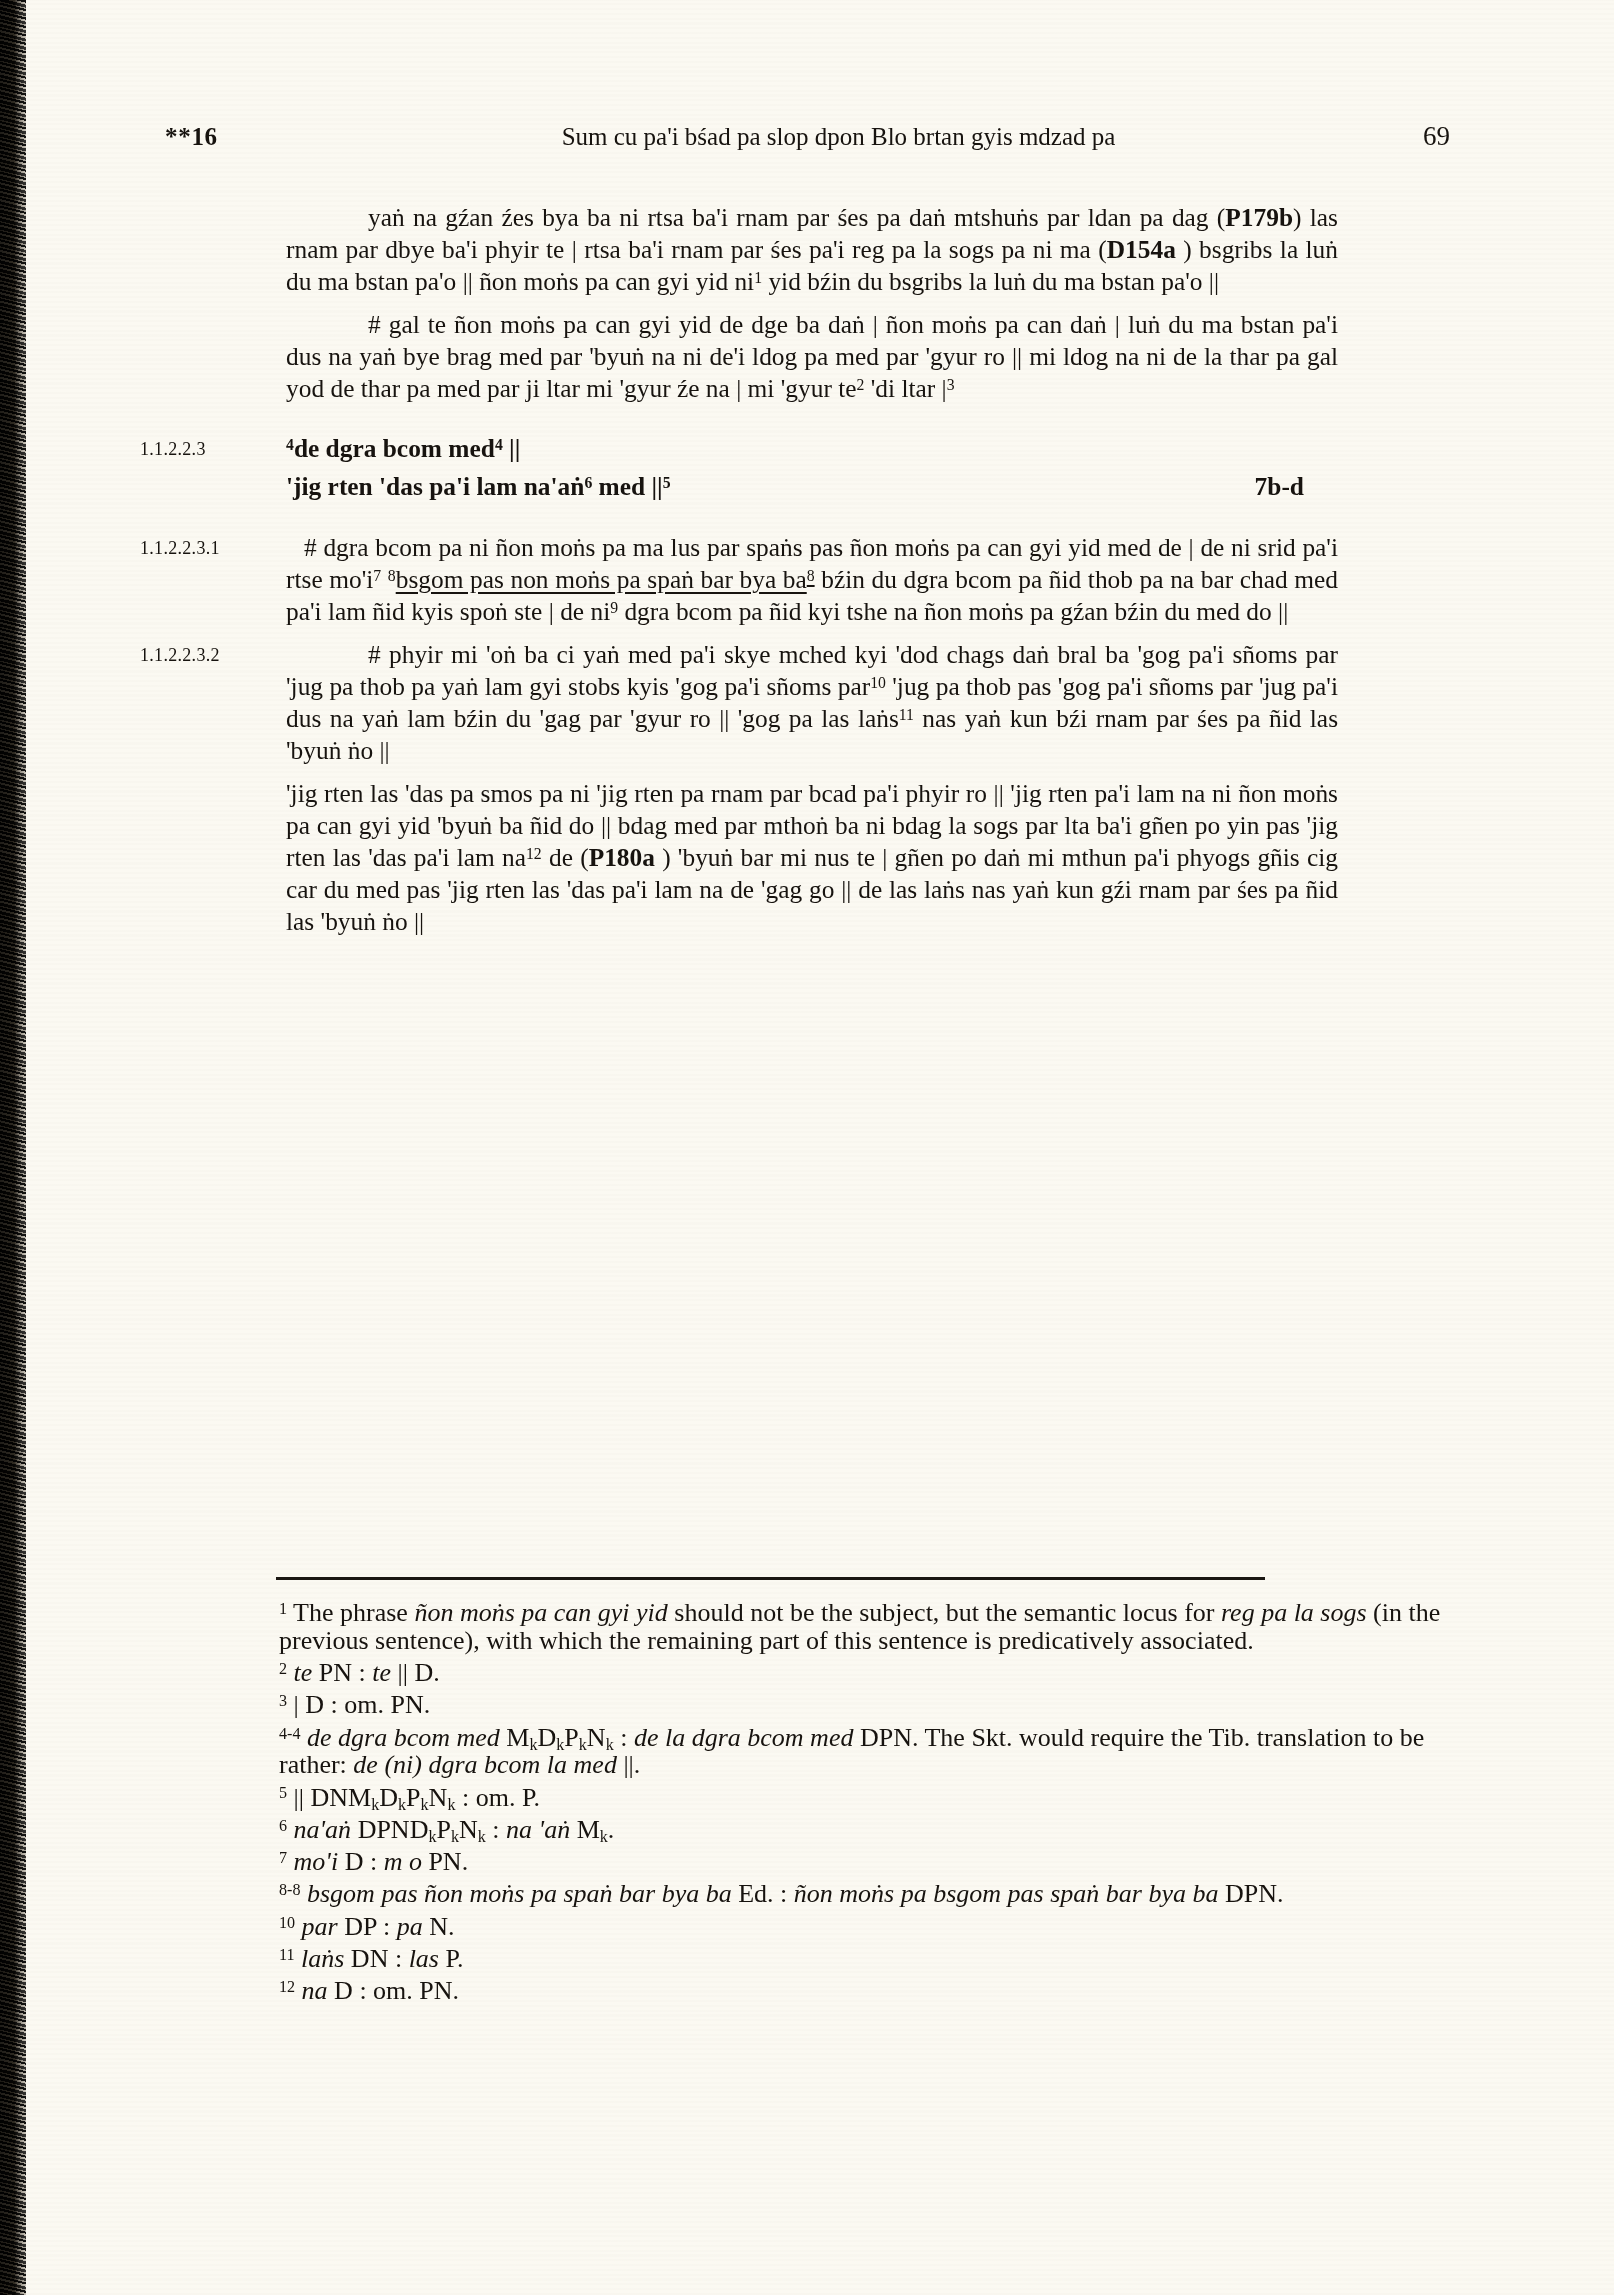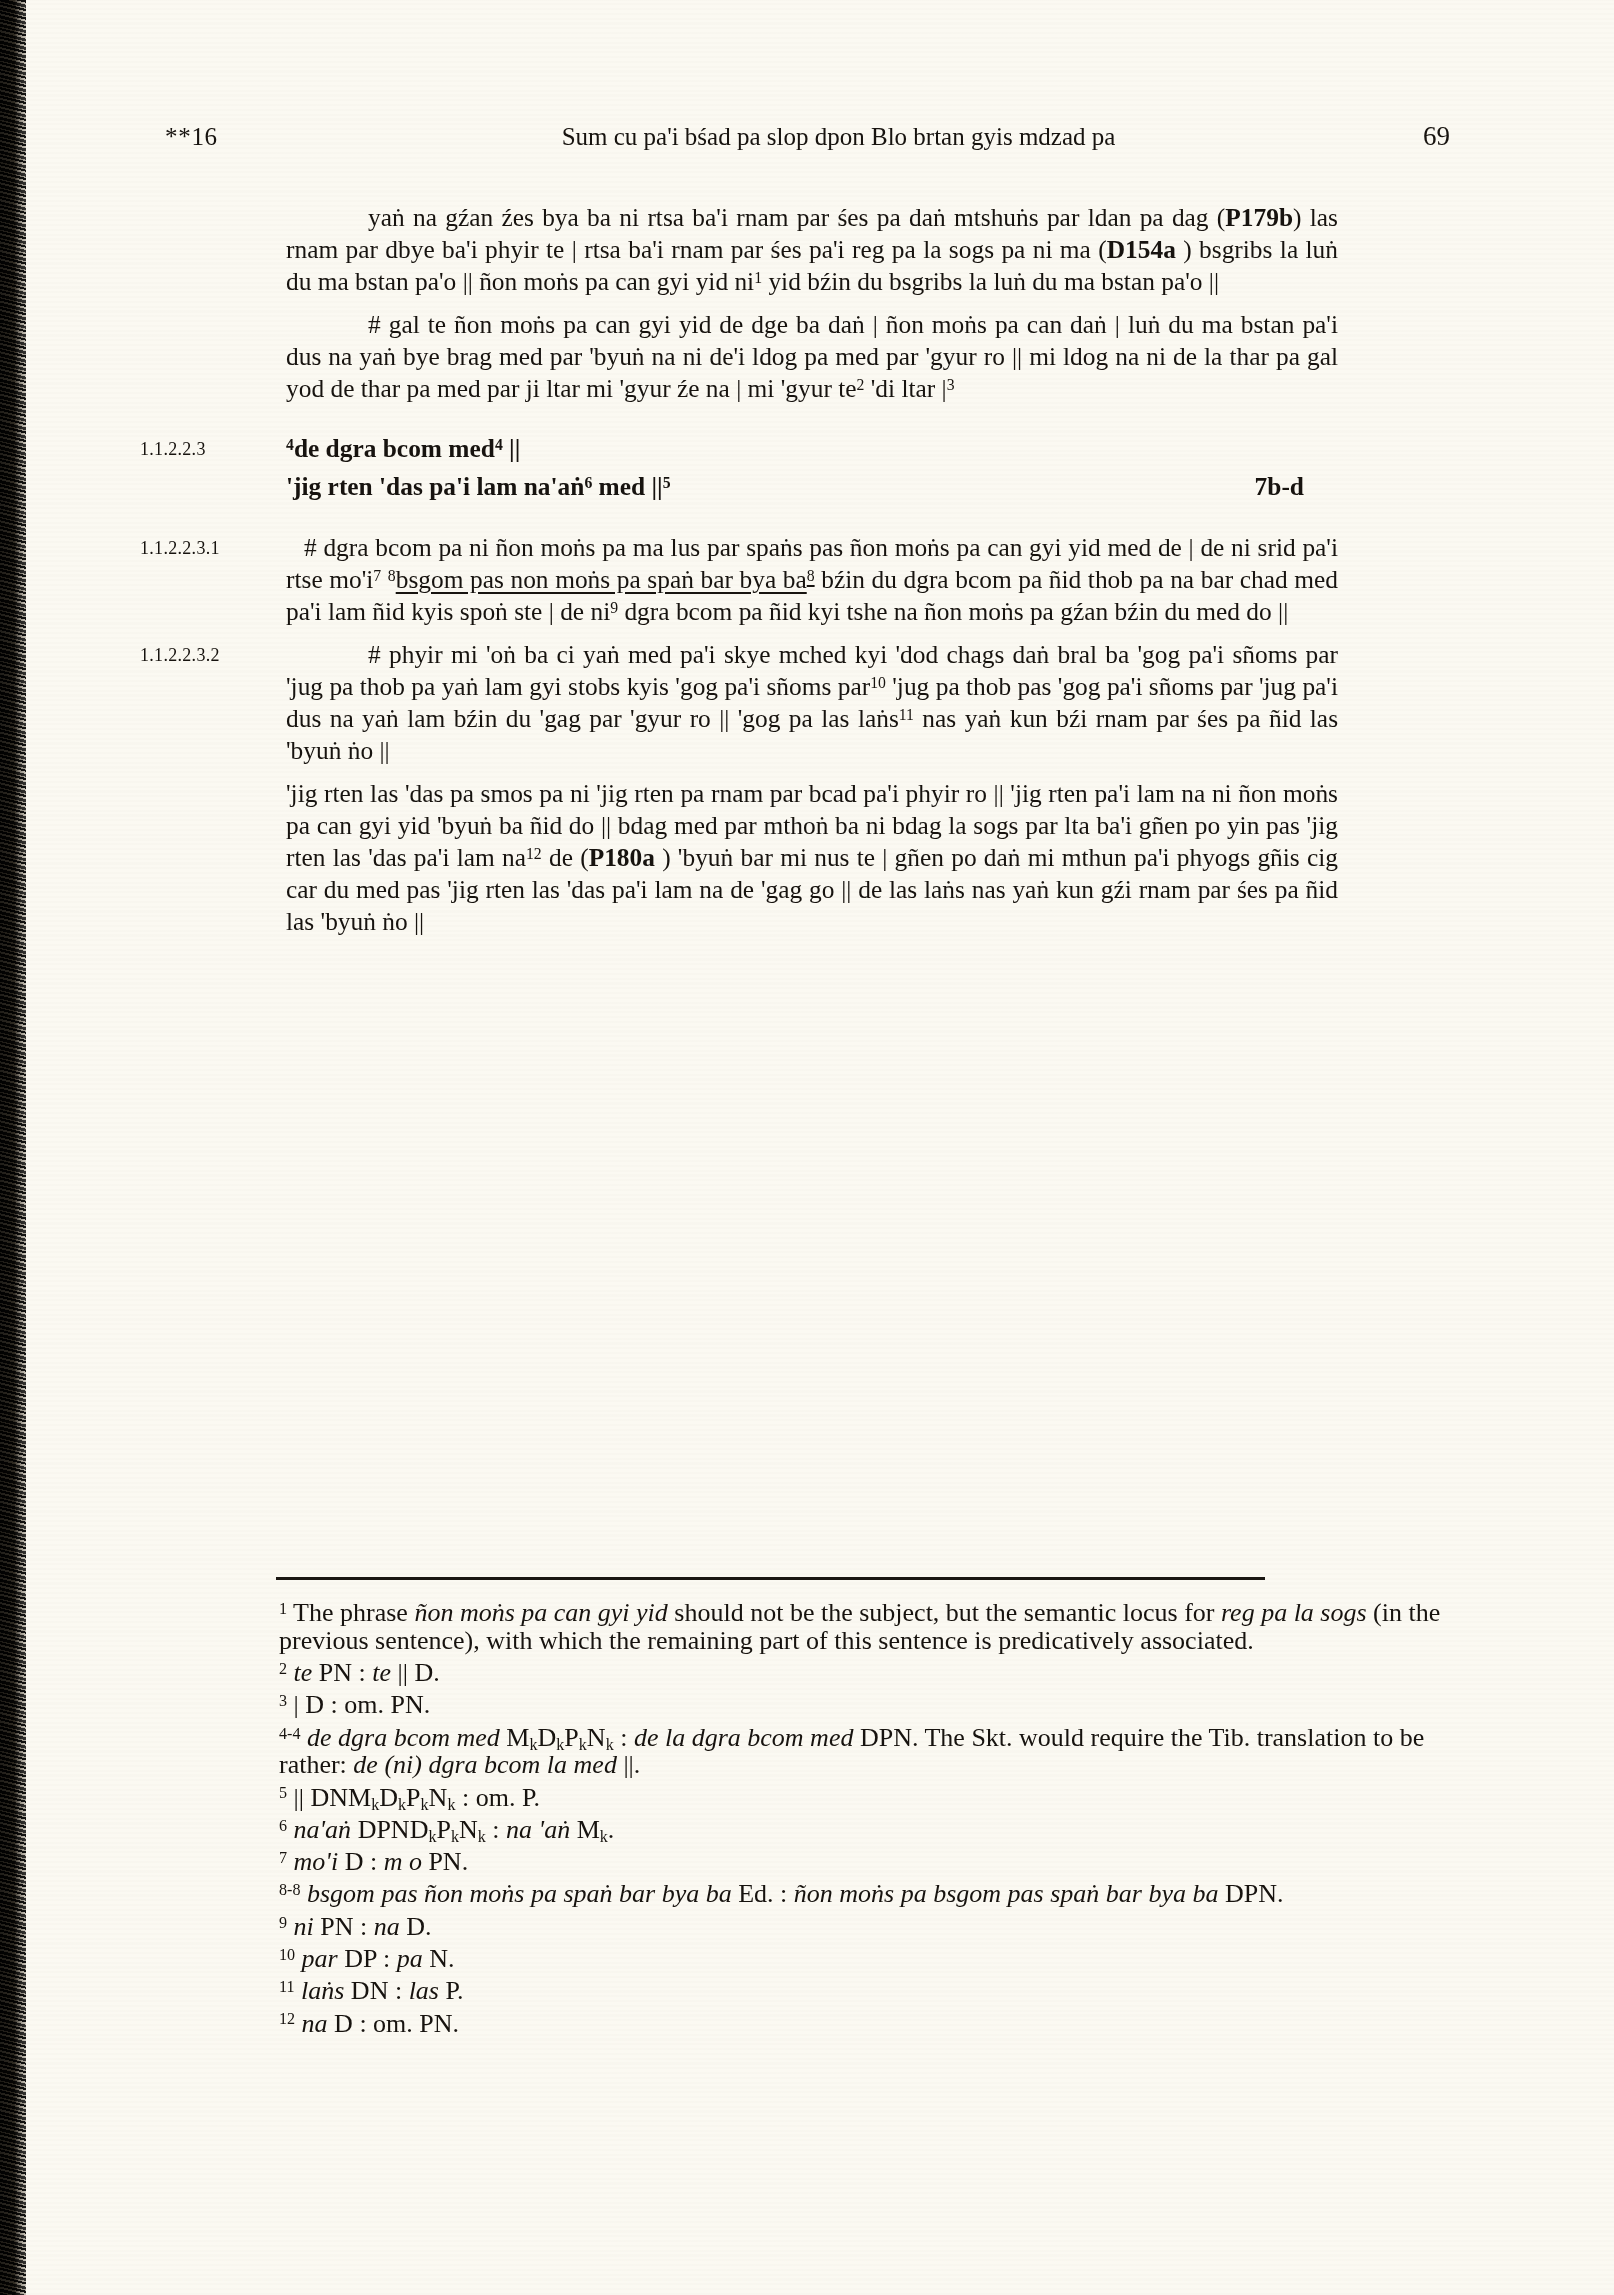--- a/index.html
+++ b/index.html
@@ -16,21 +16,21 @@
     position:absolute;left:0;top:0;width:26px;height:100%;
     background:
       repeating-linear-gradient(14deg, rgba(0,0,0,.92) 0 2.1px, rgba(70,62,50,.35) 2.1px 3.4px, rgba(0,0,0,.78) 3.4px 6.2px, rgba(110,100,84,.25) 6.2px 8.2px),
       linear-gradient(to right,#060605 0,#191610 55%, rgba(70,62,50,.45) 80%, rgba(130,118,98,.12) 100%);
   }
   .running-head{
     position:absolute;top:121px;left:165px;width:1285px;
     display:flex;align-items:baseline;
     font-size:25px;line-height:30px;
   }
-  .folio{width:158px;letter-spacing:0.7px;}
+  .folio{width:158px;letter-spacing:0.7px;font-weight:bold;}
   .head-title{flex:1;text-align:center;}
   .page-num{width:96px;text-align:right;font-size:27px;}
   .text-block{
     position:absolute;top:201px;left:286px;width:1052px;
     font-size:25.4px;line-height:32px;text-align:justify;
   }
   .para{position:relative;margin:0 0 11px 0;}
   .indent{text-indent:82px;}
   .small-indent{text-indent:18px;}
   .margin-num{
@@ -96,19 +96,18 @@
   <footer class="footnotes">
     <div class="fn-rule"></div>
     <p class="fn"><span class="seg-sup">1</span><span> The phrase </span><span class="seg-i">ñon moṅs pa can gyi yid</span><span> should not be the subject, but the semantic locus for </span><span class="seg-i">reg pa la sogs</span><span> (in the previous sentence), with which the remaining part of this sentence is predicatively associated.</span></p>
     <p class="fn"><span class="seg-sup">2</span><span> </span><span class="seg-i">te</span><span> PN : </span><span class="seg-i">te</span><span> || D.</span></p>
     <p class="fn"><span class="seg-sup">3</span><span> | D : om. PN.</span></p>
     <p class="fn"><span class="seg-sup">4-4</span><span> </span><span class="seg-i">de dgra bcom med</span><span> M</span><span class="seg-sub">k</span><span>D</span><span class="seg-sub">k</span><span>P</span><span class="seg-sub">k</span><span>N</span><span class="seg-sub">k</span><span> : </span><span class="seg-i">de la dgra bcom med</span><span> DPN. The Skt. would require the Tib. translation to be rather: </span><span class="seg-i">de (ni) dgra bcom la med</span><span> ||.</span></p>
     <p class="fn"><span class="seg-sup">5</span><span> || DNM</span><span class="seg-sub">k</span><span>D</span><span class="seg-sub">k</span><span>P</span><span class="seg-sub">k</span><span>N</span><span class="seg-sub">k</span><span> : om. P.</span></p>
     <p class="fn"><span class="seg-sup">6</span><span> </span><span class="seg-i">na'aṅ</span><span> DPND</span><span class="seg-sub">k</span><span>P</span><span class="seg-sub">k</span><span>N</span><span class="seg-sub">k</span><span> : </span><span class="seg-i">na 'aṅ</span><span> M</span><span class="seg-sub">k</span><span>.</span></p>
     <p class="fn"><span class="seg-sup">7</span><span> </span><span class="seg-i">mo'i</span><span> D : </span><span class="seg-i">m o</span><span> PN.</span></p>
     <p class="fn"><span class="seg-sup">8-8</span><span> </span><span class="seg-i">bsgom pas ñon moṅs pa spaṅ bar bya ba</span><span> Ed. : </span><span class="seg-i">ñon moṅs pa bsgom pas spaṅ bar bya ba</span><span> DPN.</span></p>
-    <p class="fn"><span class="seg-sup">9</span><span> </span><span class="seg-i">ni</span><span> PN : </span><span class="seg-i">na</span><span> D.</span></p>
     <p class="fn"><span class="seg-sup">10</span><span> </span><span class="seg-i">par</span><span> DP : </span><span class="seg-i">pa</span><span> N.</span></p>
     <p class="fn"><span class="seg-sup">11</span><span> </span><span class="seg-i">laṅs</span><span> DN : </span><span class="seg-i">las</span><span> P.</span></p>
     <p class="fn"><span class="seg-sup">12</span><span> </span><span class="seg-i">na</span><span> D : om. PN.</span></p>
   </footer>
 </div>
 
 
 </body></html>

